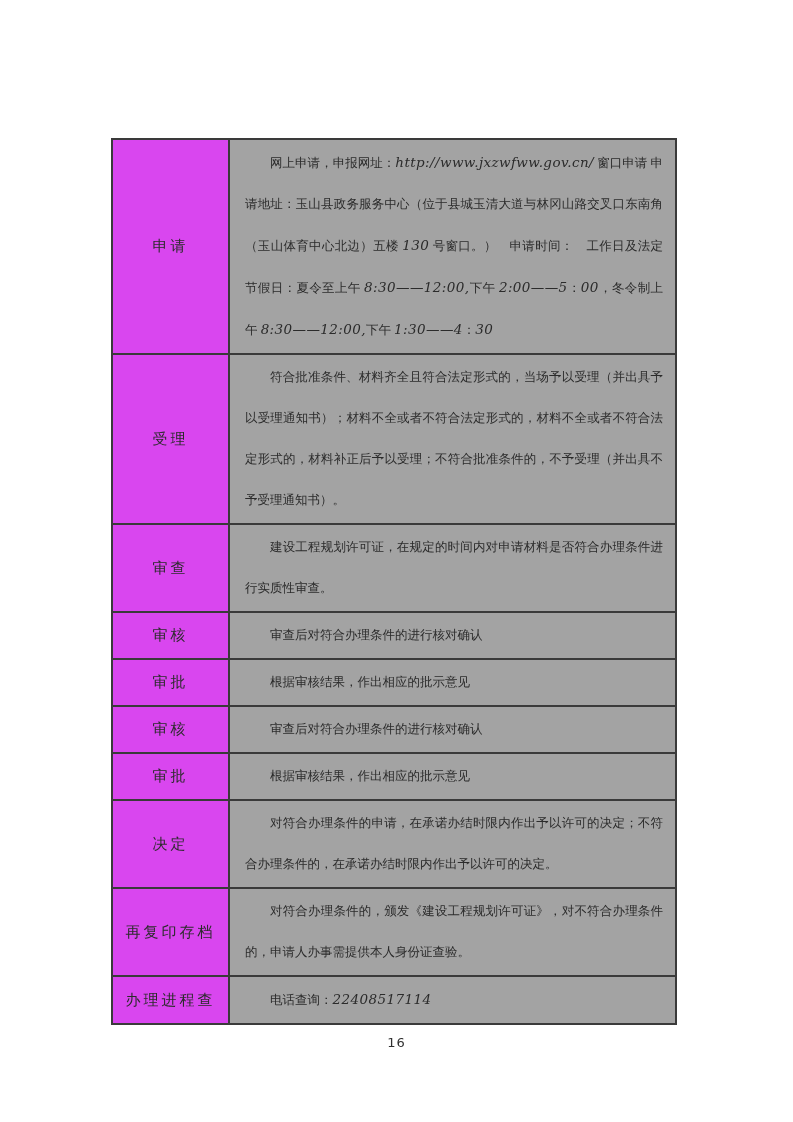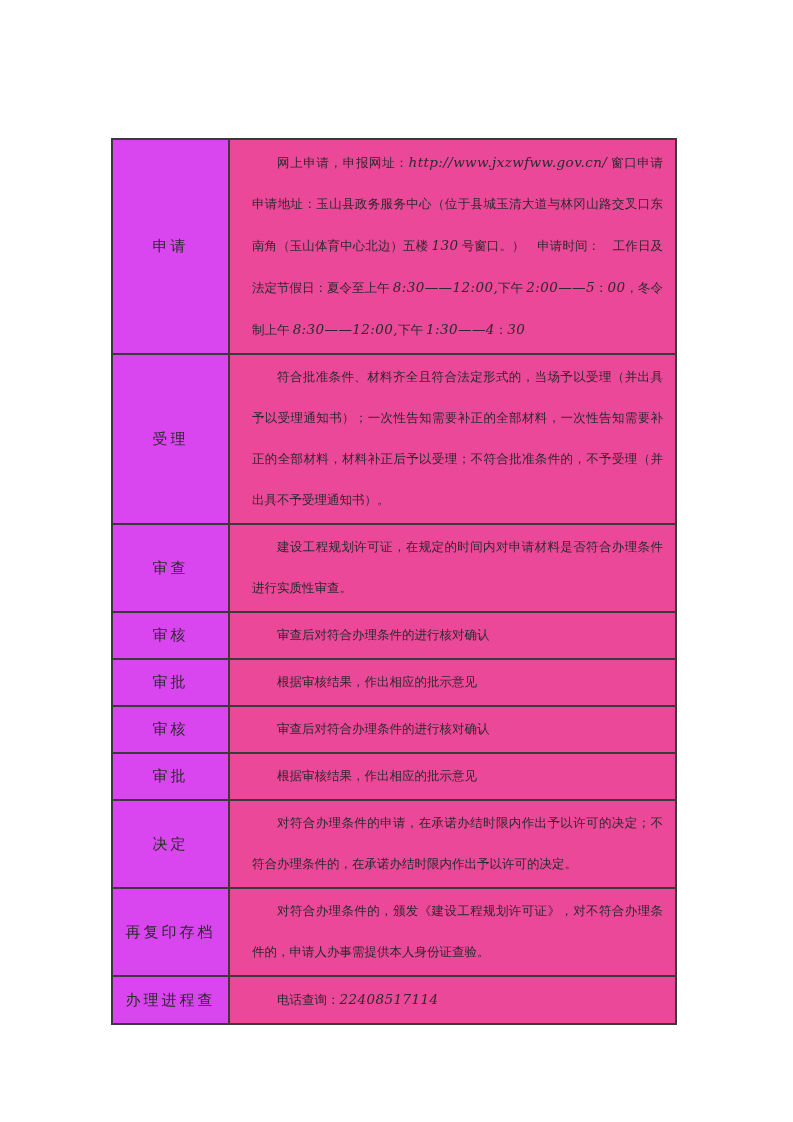--- a/index.html
+++ b/index.html
@@ -35,23 +35,23 @@
   .label-cell {
     width: 113px;
     background: #d946ef;
     text-align: center;
     vertical-align: middle;
     font-size: 15px;
     letter-spacing: 3px;
     color: #2b2b2b;
   }
   .content-cell {
-    background: #ec4899;
+    background: #a3a3a3;
     vertical-align: middle;
-    padding: 2px 12px 2px 22px;
+    padding: 2px 12px 2px 15px;
   }
   .content-text {
     font-size: 12.5px;
     line-height: 41px;
     color: #2b2b2b;
     text-align: justify;
     text-indent: 2em;
   }
   .latin {
     font-style: italic;
@@ -97,21 +97,21 @@
       <td class="content-cell">
         <div class="content-text">网上申请，申报网址：<span class="latin">http://www.jxzwfww.gov.cn/</span> 窗口申请 申请地址：玉山县政务服务中心（位于县城玉清大道与林冈山路交叉口东南角（玉山体育中心北边）五楼 <span class="latin">130</span> 号窗口。）　申请时间：　工作日及法定节假日：夏令至上午 <span class="latin">8:30——12:00,</span>下午 <span class="latin">2:00——5</span>：<span class="latin">00</span>，冬令制上午 <span class="latin">8:30——12:00,</span>下午 <span class="latin">1:30——4</span>：<span class="latin">30</span></div>
       </td>
     </tr>
 
     <tr class="t-row">
       <td class="label-cell">
         <span class="label-text">受理</span>
       </td>
       <td class="content-cell">
-        <div class="content-text">符合批准条件、材料齐全且符合法定形式的，当场予以受理（并出具予以受理通知书）；一次性告知需要补正的全部材料，一次性告知需要补正的全部材料，材料补正后予以受理；不符合批准条件的，不予受理（并出具不予受理通知书）。</div>
+        <div class="content-text">符合批准条件、材料齐全且符合法定形式的，当场予以受理（并出具予以受理通知书）；材料不全或者不符合法定形式的，材料不全或者不符合法定形式的，材料补正后予以受理；不符合批准条件的，不予受理（并出具不予受理通知书）。</div>
       </td>
     </tr>
 
     <tr class="t-row">
       <td class="label-cell">
         <span class="label-text">审查</span>
       </td>
       <td class="content-cell">
         <div class="content-text">建设工程规划许可证，在规定的时间内对申请材料是否符合办理条件进行实质性审查。</div>
       </td>
@@ -176,14 +176,15 @@
       <td class="label-cell">
         <span class="label-text">办理进程查</span>
       </td>
       <td class="content-cell">
         <div class="content-text">电话查询：<span class="latin">22408517114</span></div>
       </td>
     </tr>
   </tbody>
   </table>
 
+  <div class="page-number">16</div>
 
 </div>
 
 </body></html>

